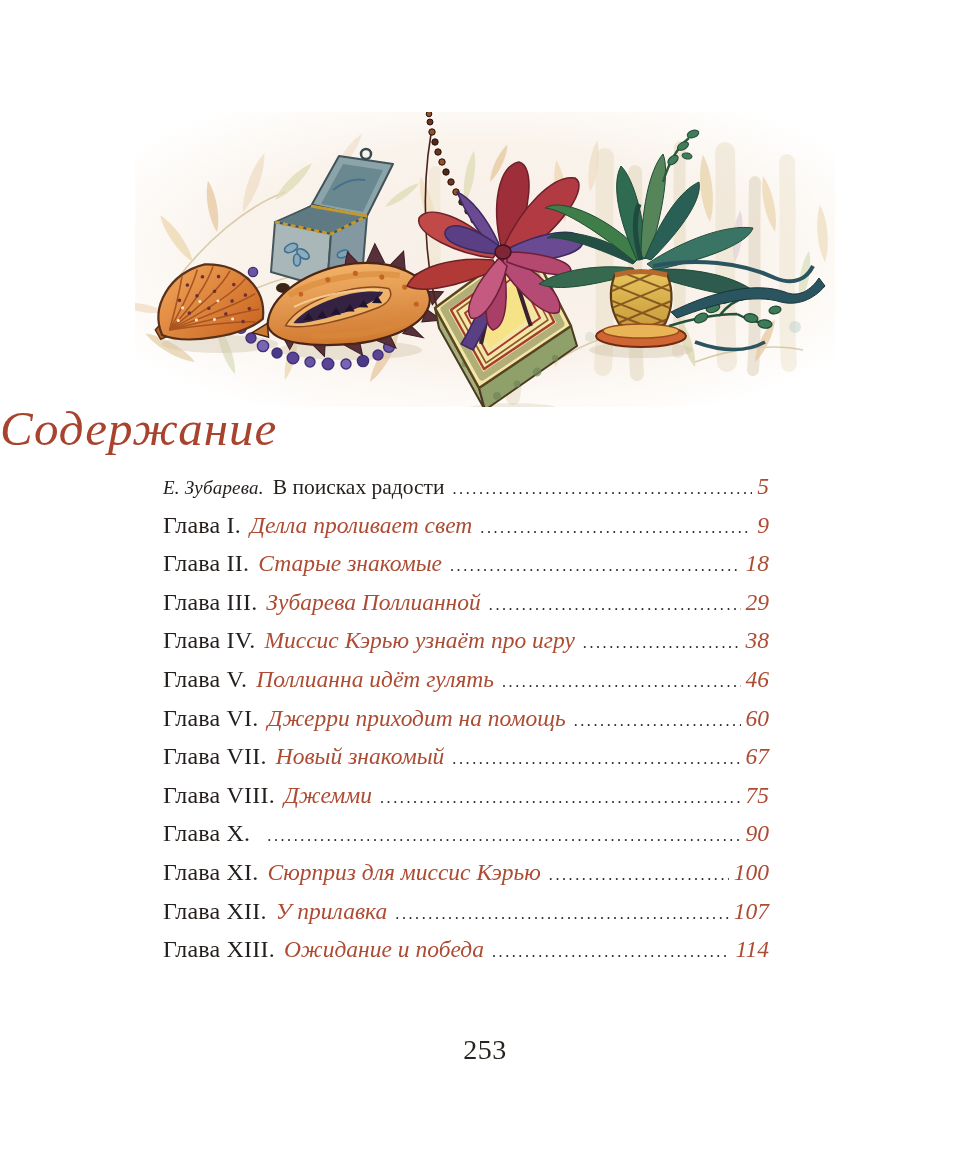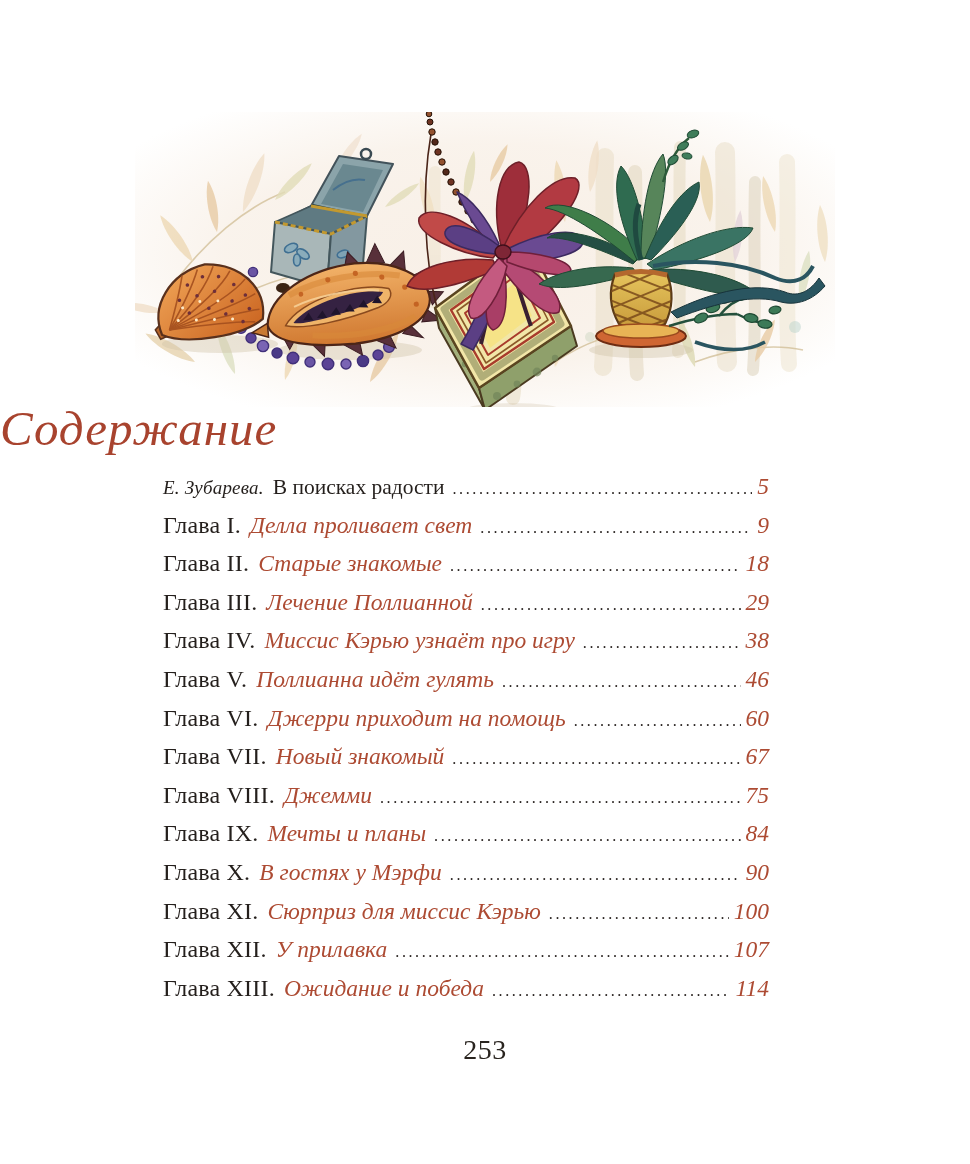--- a/index.html
+++ b/index.html
@@ -383,21 +383,21 @@
 
       <div class="toc-row chapter">
         <span class="toc-label">Глава II.</span>
         <span class="toc-title">Старые знакомые</span>
         <span class="toc-dots"></span>
         <span class="toc-page">18</span>
       </div>
 
       <div class="toc-row chapter">
         <span class="toc-label">Глава III.</span>
-        <span class="toc-title">Лечение Поллианной</span>
+        <span class="toc-title">Зубарева Поллианной</span>
         <span class="toc-dots"></span>
         <span class="toc-page">29</span>
       </div>
 
       <div class="toc-row chapter">
         <span class="toc-label">Глава IV.</span>
         <span class="toc-title">Миссис Кэрью узнаёт про игру</span>
         <span class="toc-dots"></span>
         <span class="toc-page">38</span>
       </div>
@@ -423,30 +423,23 @@
         <span class="toc-page">67</span>
       </div>
 
       <div class="toc-row chapter">
         <span class="toc-label">Глава VIII.</span>
         <span class="toc-title">Джемми</span>
         <span class="toc-dots"></span>
         <span class="toc-page">75</span>
       </div>
 
-      <div class="toc-row chapter">
-        <span class="toc-label">Глава IX.</span>
-        <span class="toc-title">Мечты и планы</span>
-        <span class="toc-dots"></span>
-        <span class="toc-page">84</span>
-      </div>
 
       <div class="toc-row chapter">
         <span class="toc-label">Глава X.</span>
-        <span class="toc-title">В гостях у Мэрфи</span>
         <span class="toc-dots"></span>
         <span class="toc-page">90</span>
       </div>
 
       <div class="toc-row chapter">
         <span class="toc-label">Глава XI.</span>
         <span class="toc-title">Сюрприз для миссис Кэрью</span>
         <span class="toc-dots"></span>
         <span class="toc-page">100</span>
       </div>

